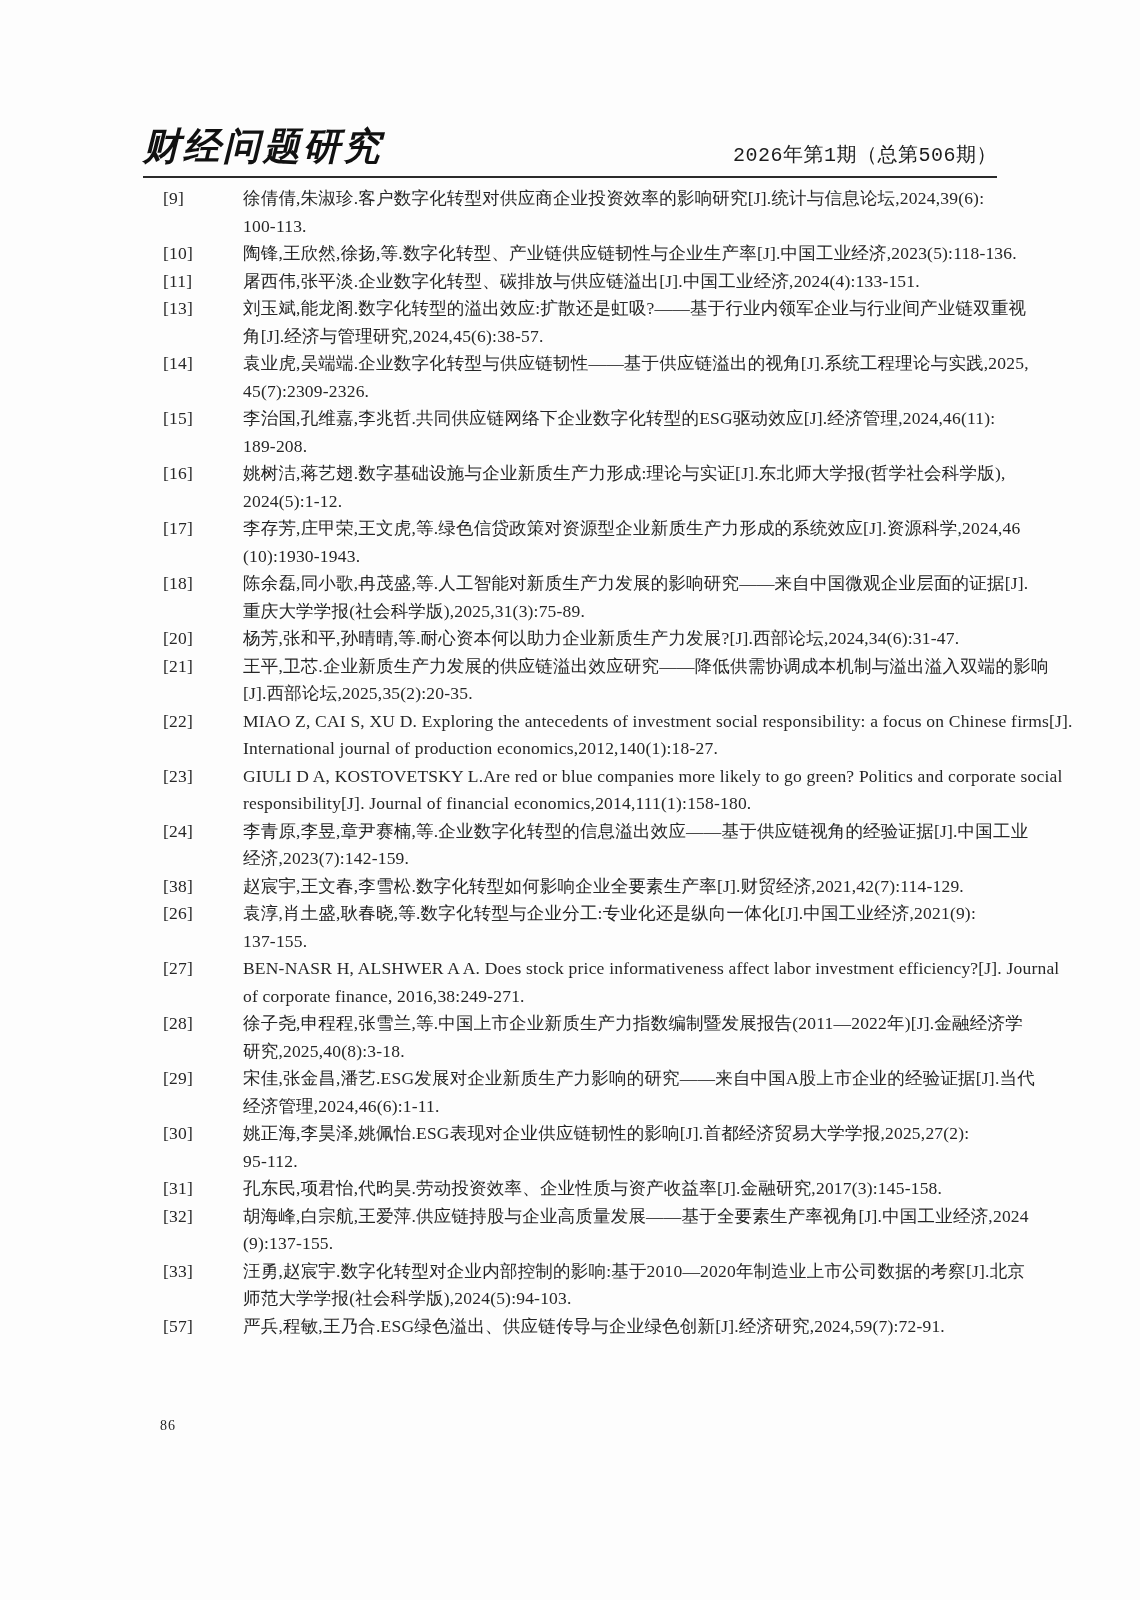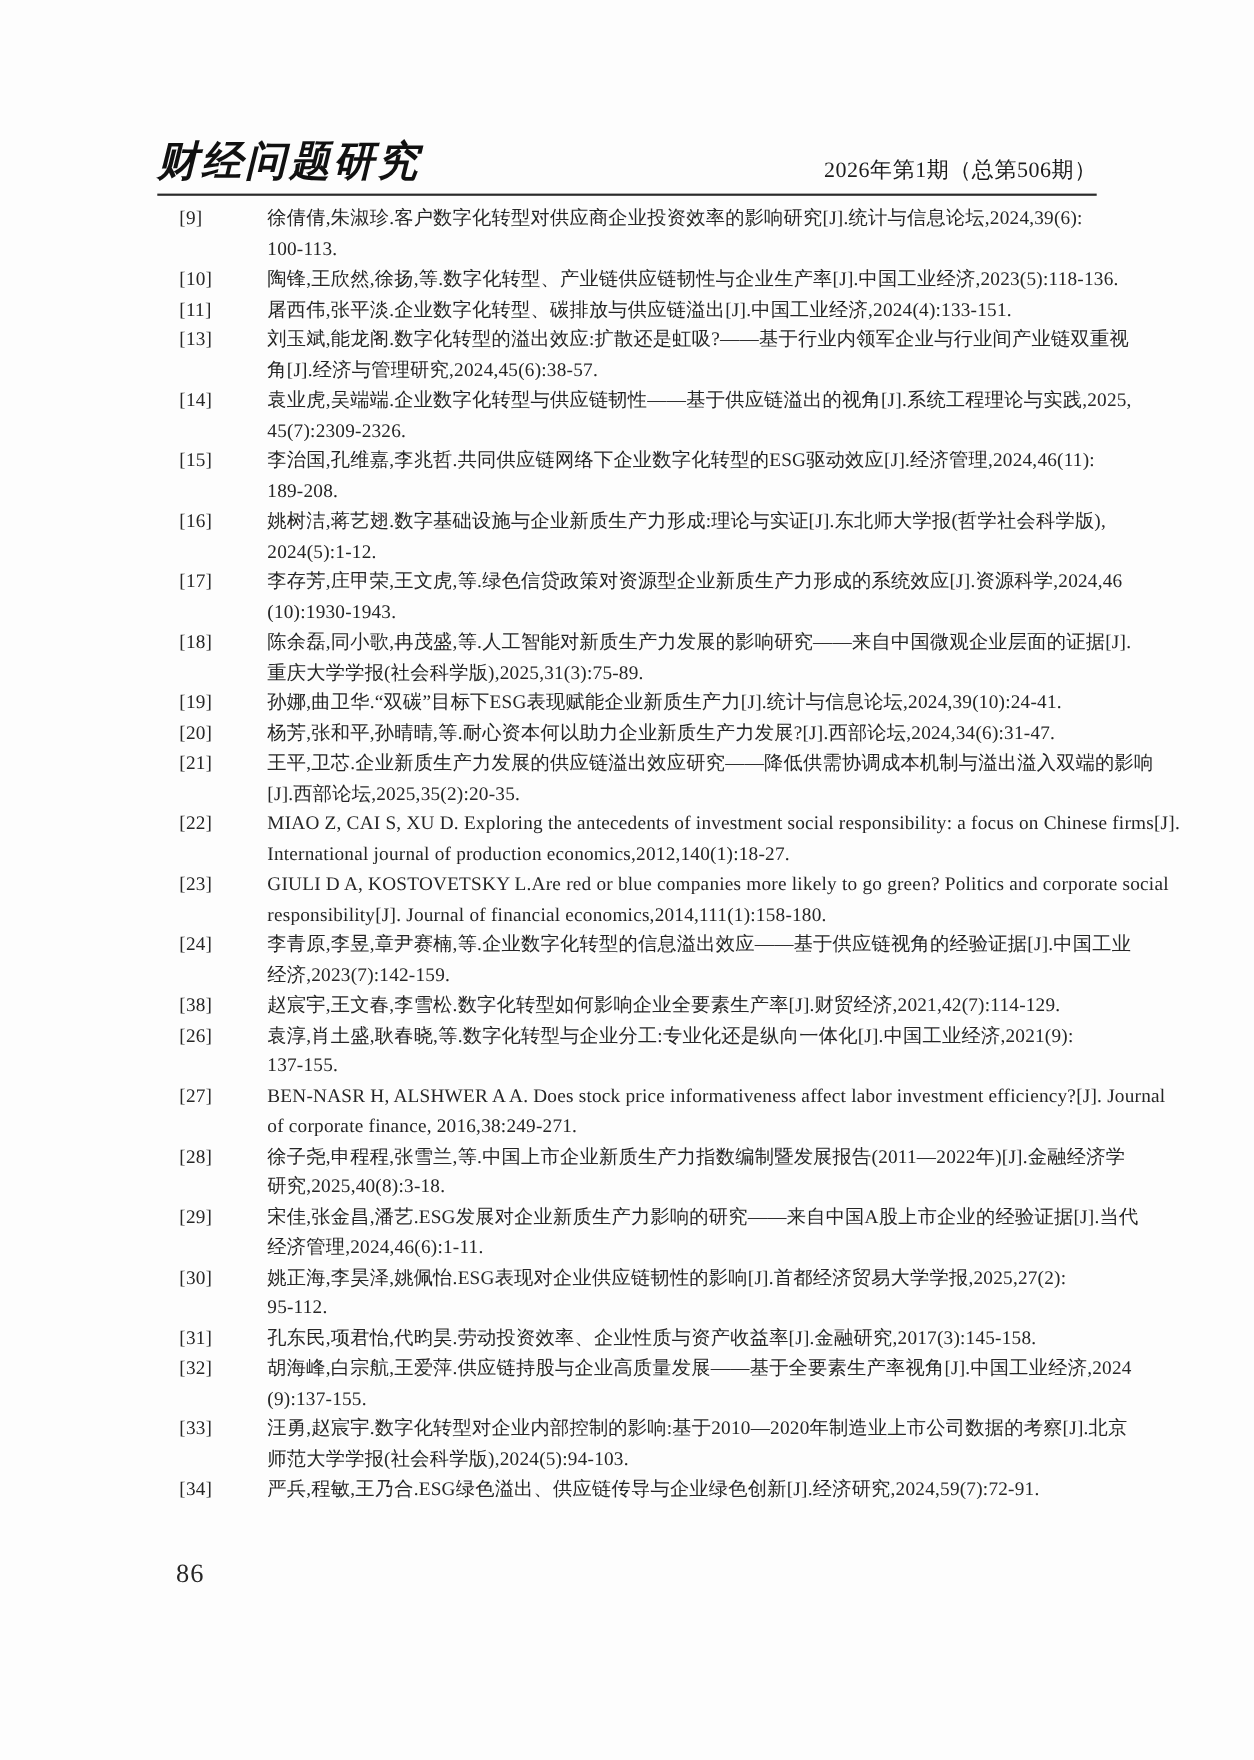--- a/index.html
+++ b/index.html
@@ -17,42 +17,42 @@
     display: flex; align-items: flex-end; justify-content: space-between;
   }
   .journal-logo {
     font-size: 37px; font-weight: bold; font-style: italic;
     letter-spacing: 3px; color: #111;
     transform: scaleY(1.02);
     white-space: nowrap;
   }
   .issue-info {
     font-size: 20px; color: #1c1c1c; white-space: nowrap;
-    padding-bottom: 4px; letter-spacing: 0.5px;
+    padding-bottom: 4px; letter-spacing: 0.5px; font-family: Liberation Mono, monospace;
   }
   .header-rule {
     position: absolute; left: 143px; top: 176px; width: 854px;
     border-top: 2px solid #2a2a2a;
   }
 
   .refs {
     position: absolute; left: 163px; top: 185px; width: 824px;
   }
   .ref {
     display: flex;
     font-size: 17.5px; line-height: 27.5px;
     letter-spacing: 0.2px;
   }
   .ref-label { flex: none; width: 44px; white-space: nowrap; }
   .ref-body { flex: 1; min-width: 0; margin-left: 36px; }
   .ref-line { white-space: nowrap; }
 
   .footer {
     position: absolute; left: 160px; top: 1418px;
-    font-size: 24px; color: #262626; letter-spacing: 1px;
+    font-size: 14px; color: #262626; letter-spacing: 1px;
   }
 </style>
 </head>
 <body>
 
 <div class="page">
 
   <div class="header">
     <div class="journal-logo">财经问题研究</div>
     <div class="issue-info">2026年第1期（总第506期）</div>
@@ -116,26 +116,20 @@
         </div>
       </div>
       <div class="ref">
         <div class="ref-label">[18]</div>
         <div class="ref-body">
           <div class="ref-line">陈余磊,同小歌,冉茂盛,等.人工智能对新质生产力发展的影响研究——来自中国微观企业层面的证据[J].</div>
           <div class="ref-line">重庆大学学报(社会科学版),2025,31(3):75-89.</div>
         </div>
       </div>
       <div class="ref">
-        <div class="ref-label">[19]</div>
-        <div class="ref-body">
-          <div class="ref-line">孙娜,曲卫华.“双碳”目标下ESG表现赋能企业新质生产力[J].统计与信息论坛,2024,39(10):24-41.</div>
-        </div>
-      </div>
-      <div class="ref">
         <div class="ref-label">[20]</div>
         <div class="ref-body">
           <div class="ref-line">杨芳,张和平,孙晴晴,等.耐心资本何以助力企业新质生产力发展?[J].西部论坛,2024,34(6):31-47.</div>
         </div>
       </div>
       <div class="ref">
         <div class="ref-label">[21]</div>
         <div class="ref-body">
           <div class="ref-line">王平,卫芯.企业新质生产力发展的供应链溢出效应研究——降低供需协调成本机制与溢出溢入双端的影响</div>
           <div class="ref-line">[J].西部论坛,2025,35(2):20-35.</div>
@@ -217,21 +211,21 @@
         </div>
       </div>
       <div class="ref">
         <div class="ref-label">[33]</div>
         <div class="ref-body">
           <div class="ref-line">汪勇,赵宸宇.数字化转型对企业内部控制的影响:基于2010—2020年制造业上市公司数据的考察[J].北京</div>
           <div class="ref-line">师范大学学报(社会科学版),2024(5):94-103.</div>
         </div>
       </div>
       <div class="ref">
-        <div class="ref-label">[34]</div>
+        <div class="ref-label">[57]</div>
         <div class="ref-body">
           <div class="ref-line">严兵,程敏,王乃合.ESG绿色溢出、供应链传导与企业绿色创新[J].经济研究,2024,59(7):72-91.</div>
         </div>
       </div>
     </div>
 
   <div class="footer">86</div>
 
 </div>
 

